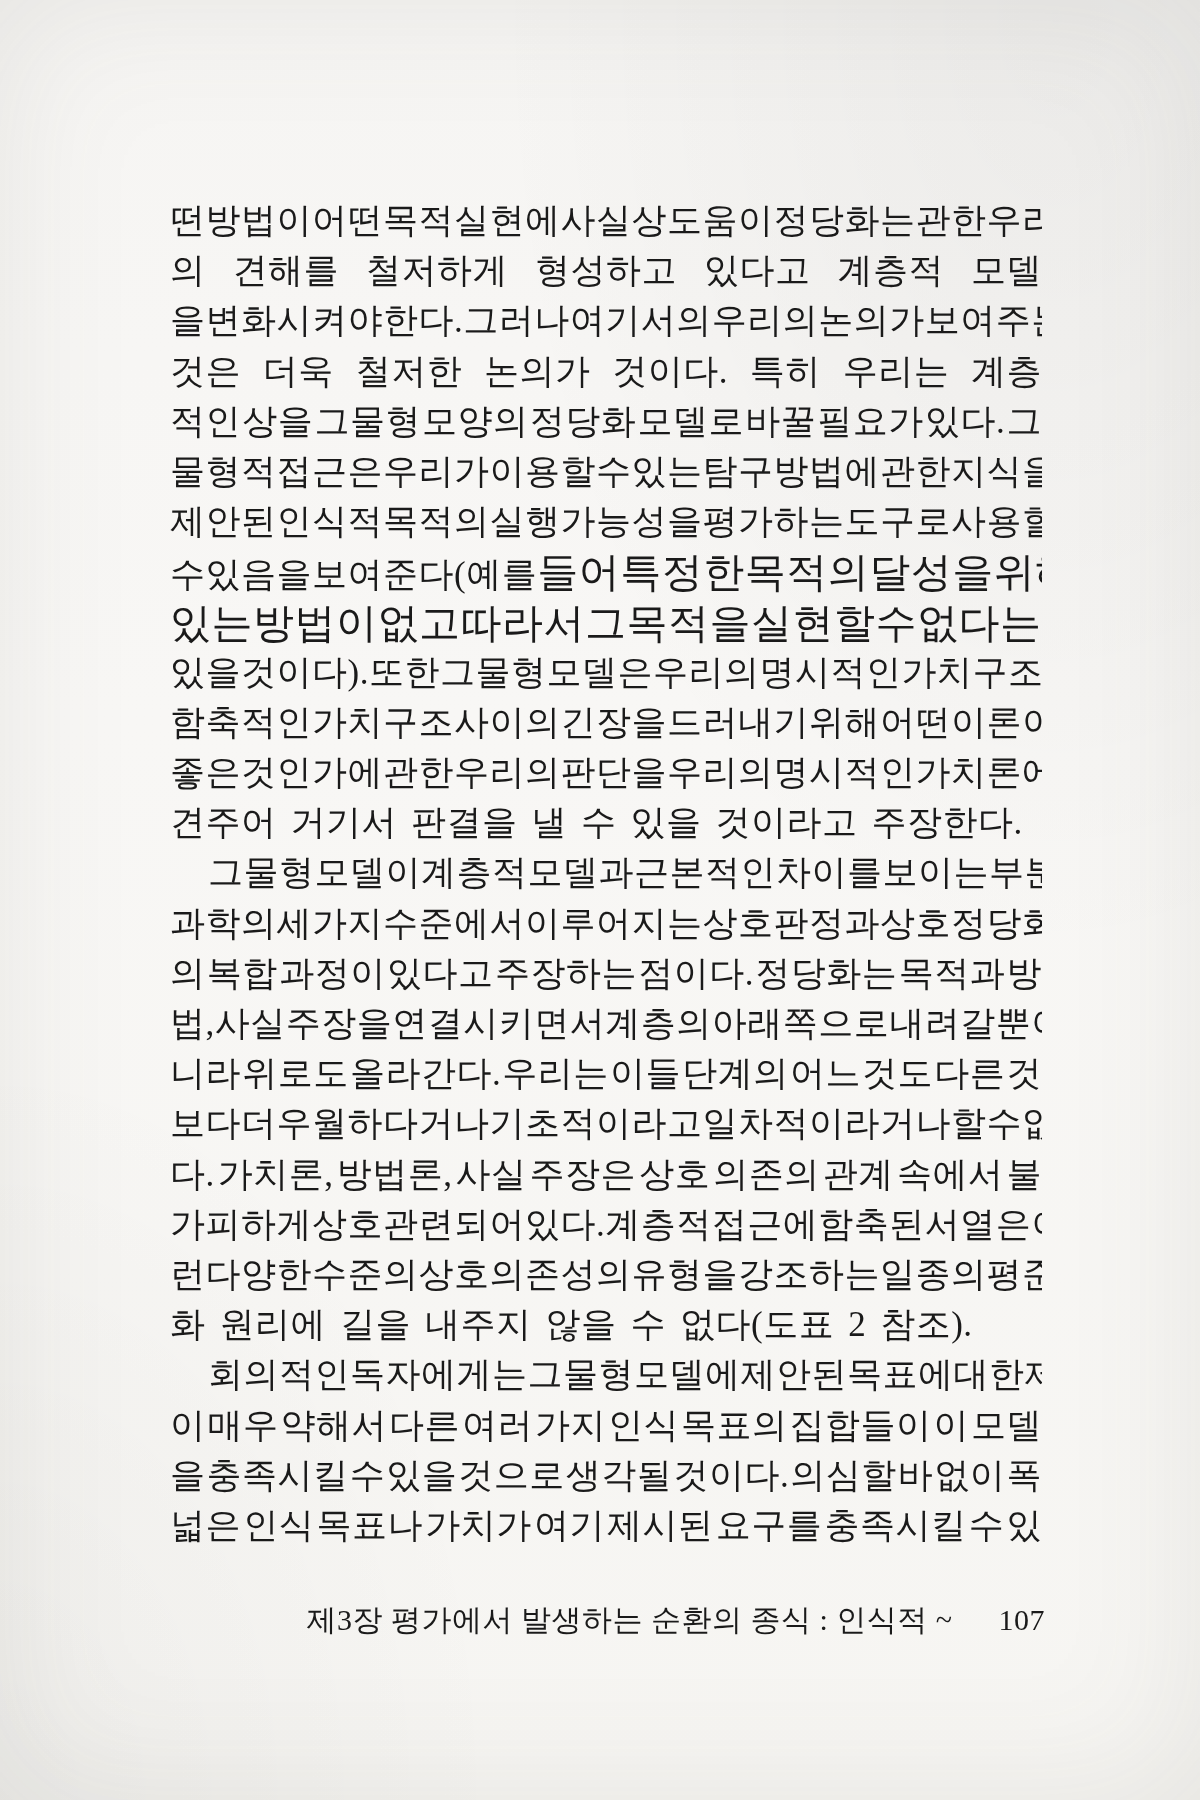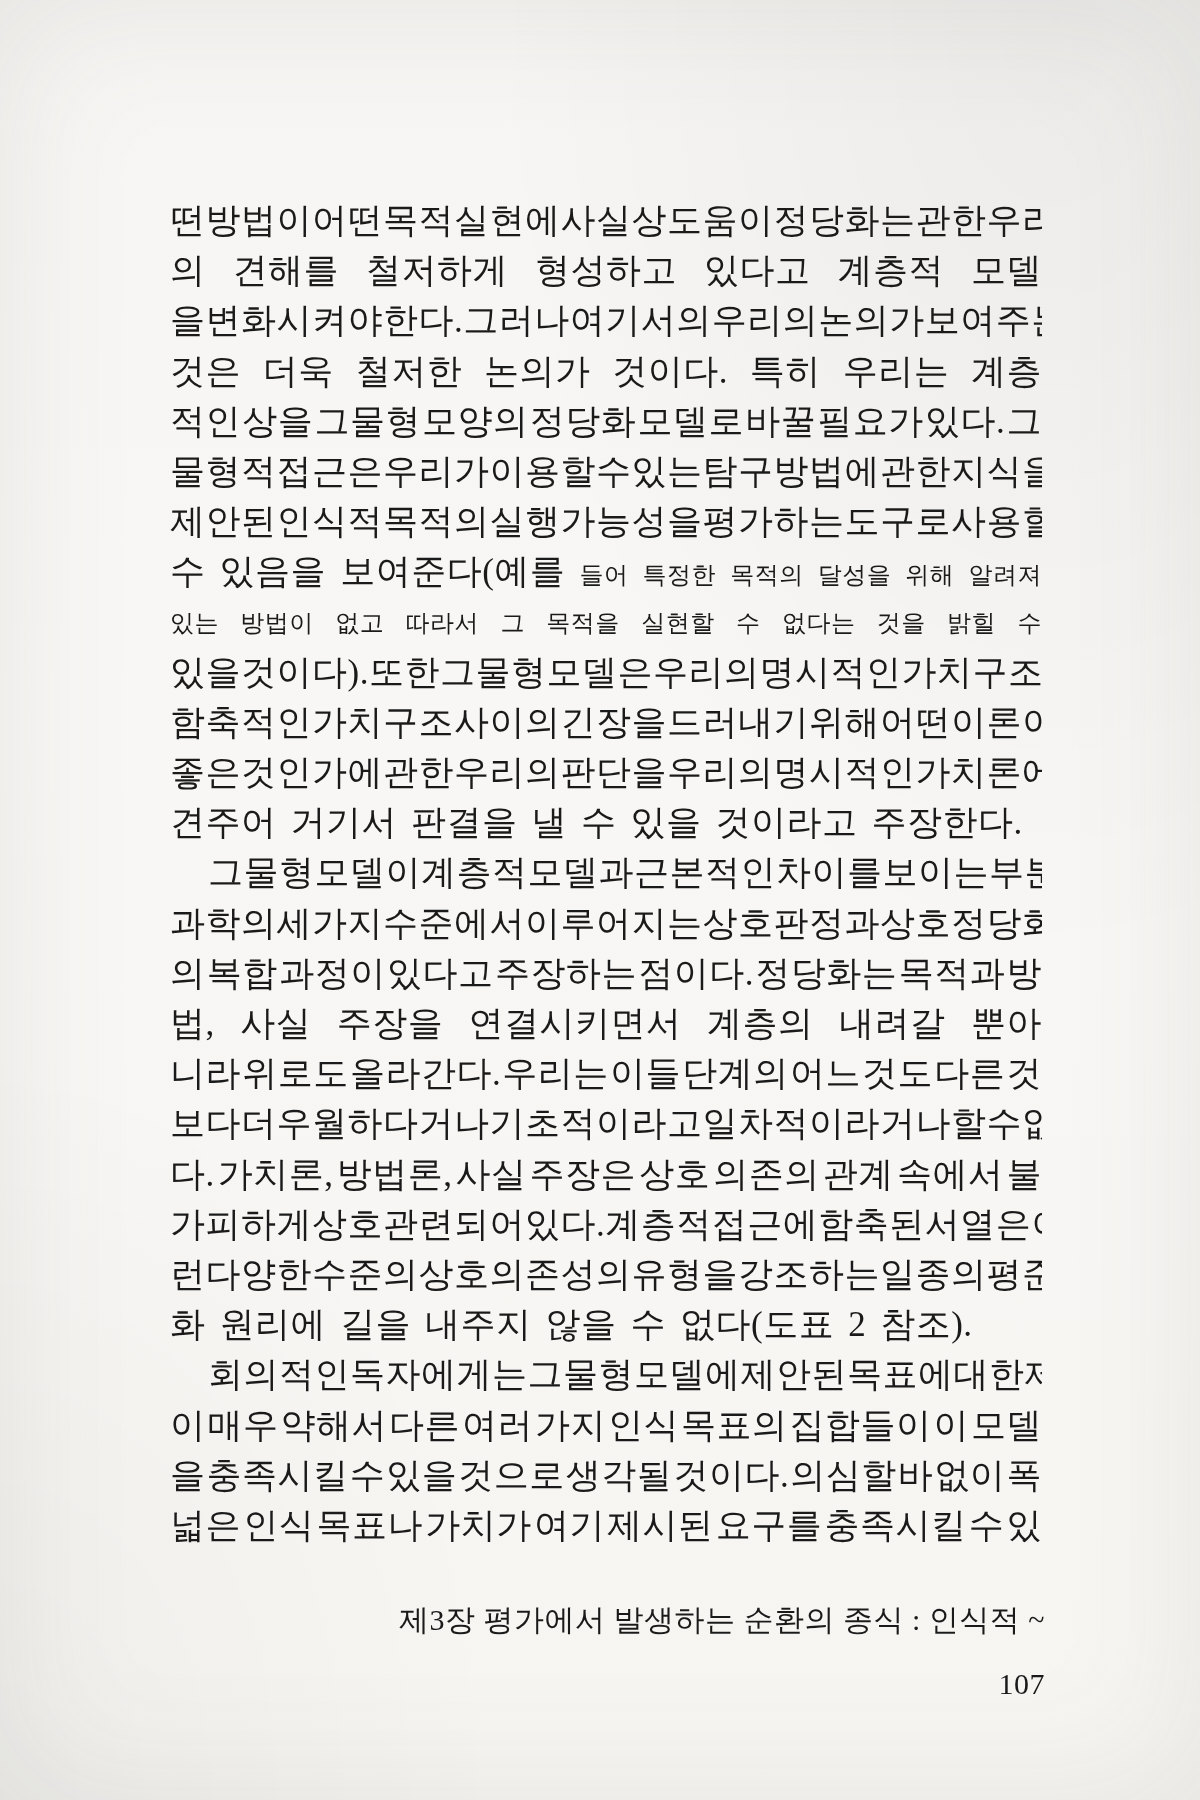--- a/index.html
+++ b/index.html
@@ -46,35 +46,34 @@
   }
   .line.nofill {
     justify-content: flex-start;
     gap: 14px;
   }
   .line.indent {
     padding-left: 38px;
   }
   .w { display: inline-block; }
   .w.sm {
-    font-size: 24px;
+    font-size: 41px;
   }
   .footer {
     position: absolute;
     left: 170px;
     top: 1598px;
     width: 875px;
     display: flex;
     justify-content: flex-end;
-    align-items: flex-end;
-    gap: 20px;
+    align-items: center;
+    gap: 46px;
     font-size: 30px;
     letter-spacing: 0.5px;
     line-height: 44px;
-    flex-direction: column;
   }
 </style>
 </head>
 <body>
 
 <div class="page">
 
   <div class="text-block">
 
   <div class="line">
@@ -250,20 +249,21 @@
         <span class="w">정당화는</span>
         <span class="w">목적과</span>
         <span class="w">방</span>
       </div>
       <div class="line">
         <span class="w">법,</span>
         <span class="w">사실</span>
         <span class="w">주장을</span>
         <span class="w">연결시키면서</span>
         <span class="w">계층의</span>
+        <span class="w">아래쪽으로</span>
         <span class="w">내려갈</span>
         <span class="w">뿐아</span>
       </div>
       <div class="line">
         <span class="w">니라</span>
         <span class="w">위로도</span>
         <span class="w">올라간다.</span>
         <span class="w">우리는</span>
         <span class="w">이들</span>
         <span class="w">단계의</span>

